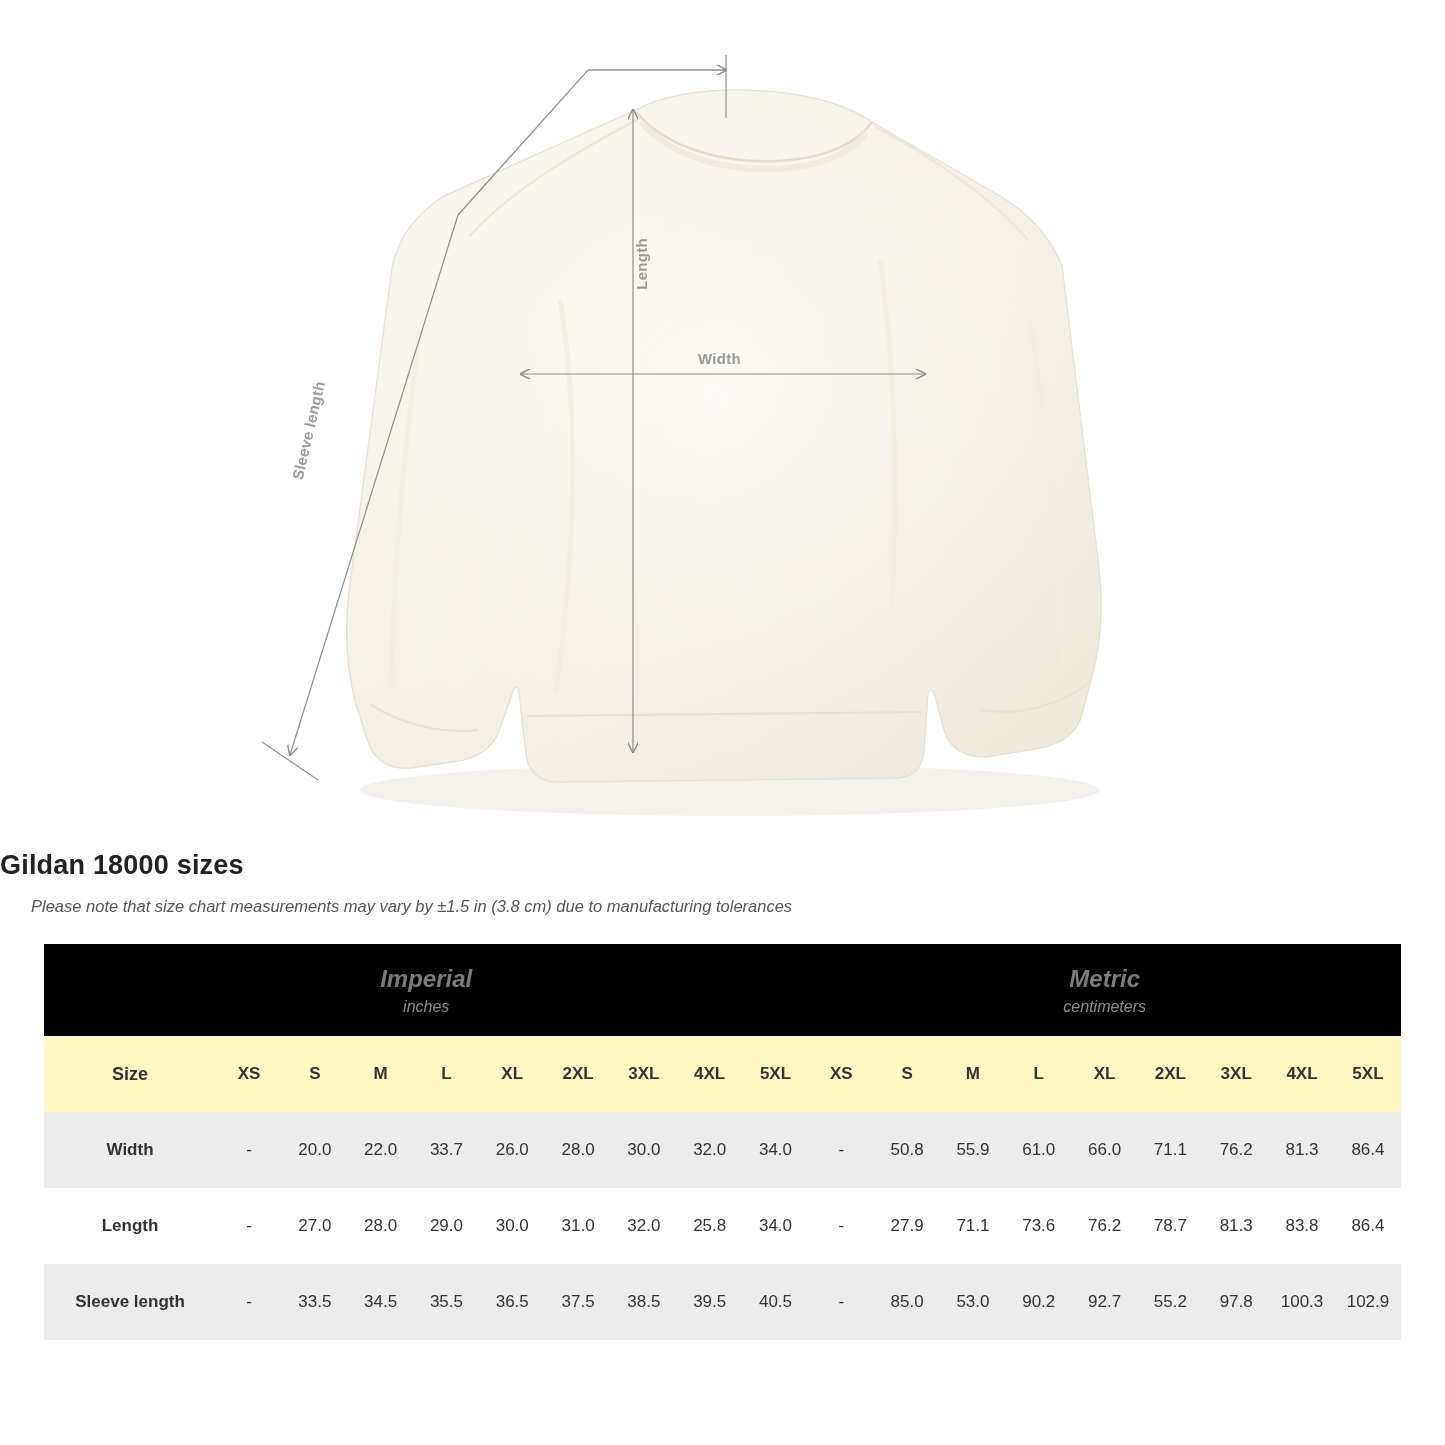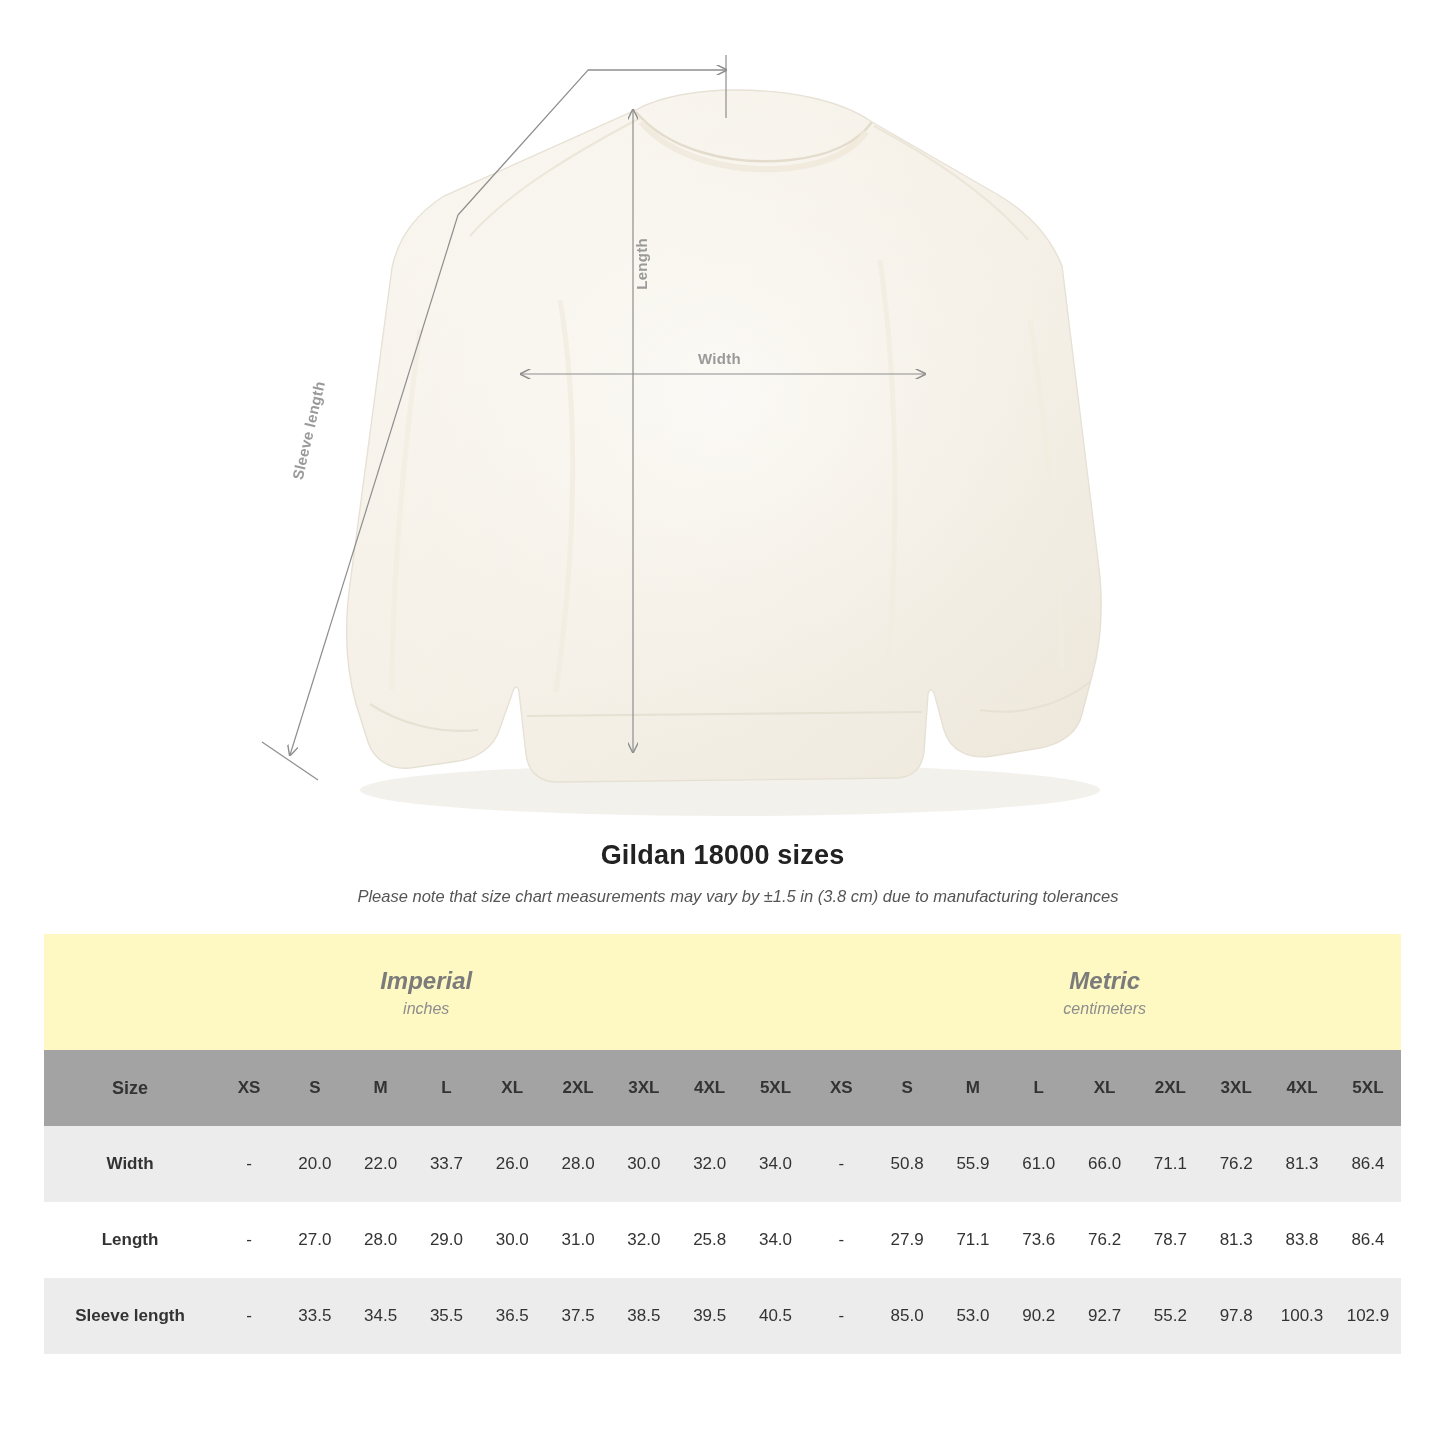--- a/index.html
+++ b/index.html
@@ -54,21 +54,22 @@
   .label-sleeve {
     left: 300px;
     top: 380px;
     writing-mode: vertical-rl;
     transform: rotate(180deg) rotate(13deg);
     transform-origin: center;
   }
 
   
   .title-block {
-    text-align: center;
+    text-align: left;
+    margin-top: 10px;
   }
   .chart-title {
     font-size: 27px;
     font-weight: bold;
     color: #222222;
     letter-spacing: 0.2px;
   }
   .chart-note {
     margin-top: 16px;
     font-size: 16.5px;
@@ -88,39 +89,39 @@
     table-layout: fixed;
   }
   table.size-table td, table.size-table th {
     border: none;
     text-align: center;
     vertical-align: middle;
     font-size: 17px;
     color: #333333;
   }
   .unit-header td {
-    background: #fef9c3;
-    height: 116px;
+    background: #000000;
+    height: 92px;
     padding: 0;
   }
   .unit-name {
     font-size: 24px;
     font-style: italic;
     font-weight: bold;
     color: #7b7b7b;
     line-height: 1.25;
   }
   .unit-sub {
     font-size: 16px;
     font-style: italic;
     color: #8d8d8d;
     margin-top: 4px;
   }
   .head-row td {
-    background: #a3a3a3;
+    background: #fef9c3;
     height: 74px;
     font-weight: bold;
     font-size: 18px;
     color: #2f2f2f;
   }
   .head-row td.rowlabel {
     font-size: 18px;
   }
   .band td {
     height: 74px;

